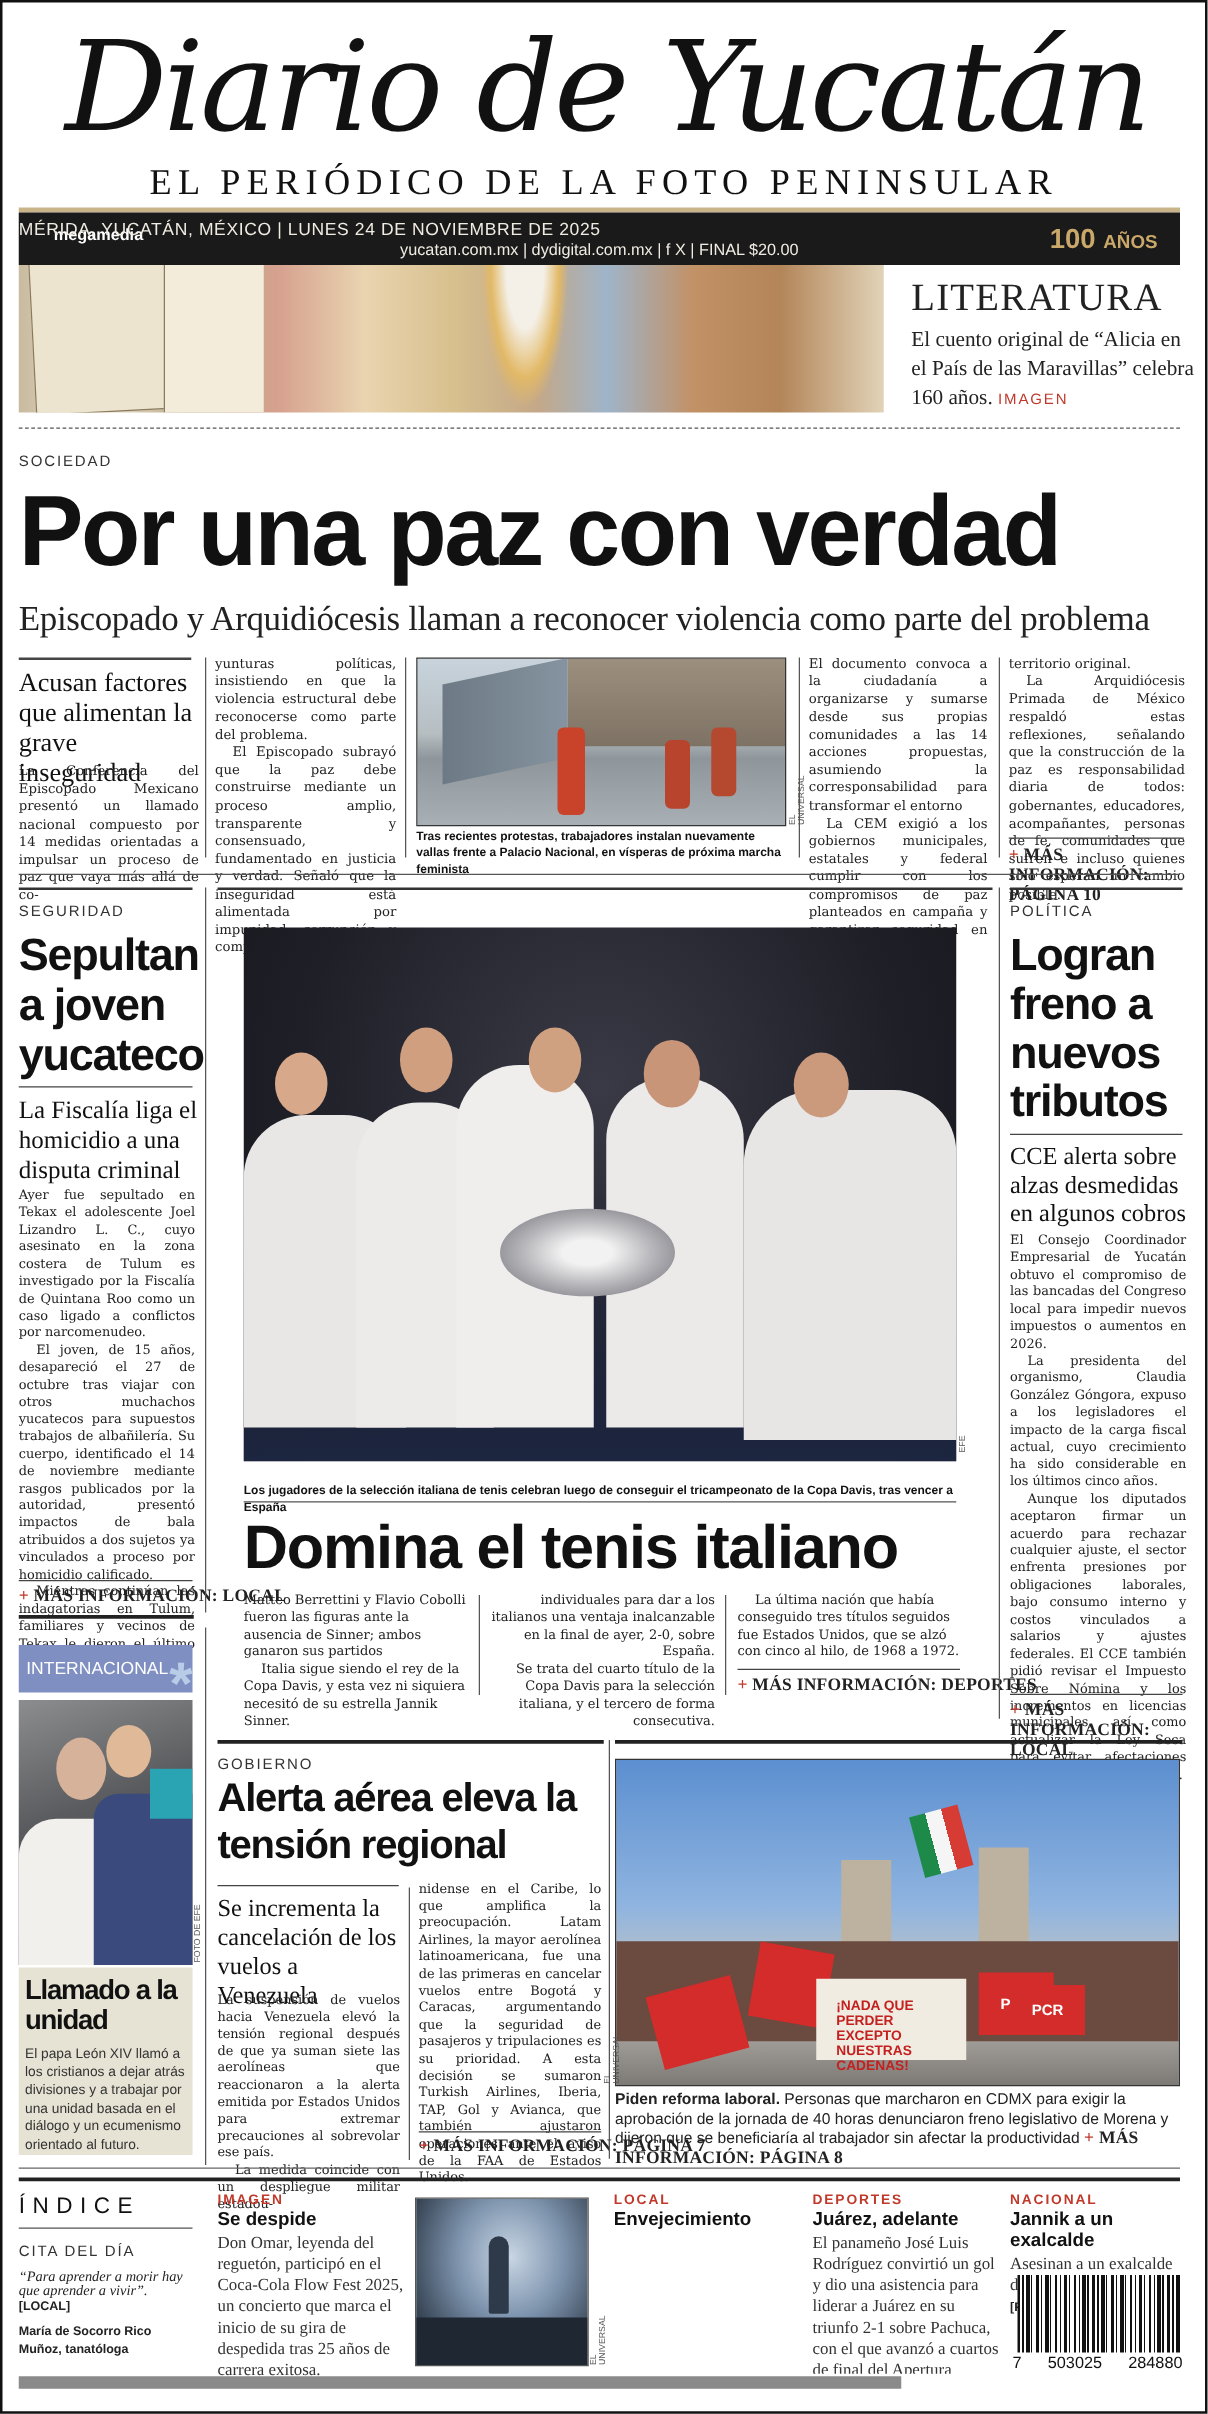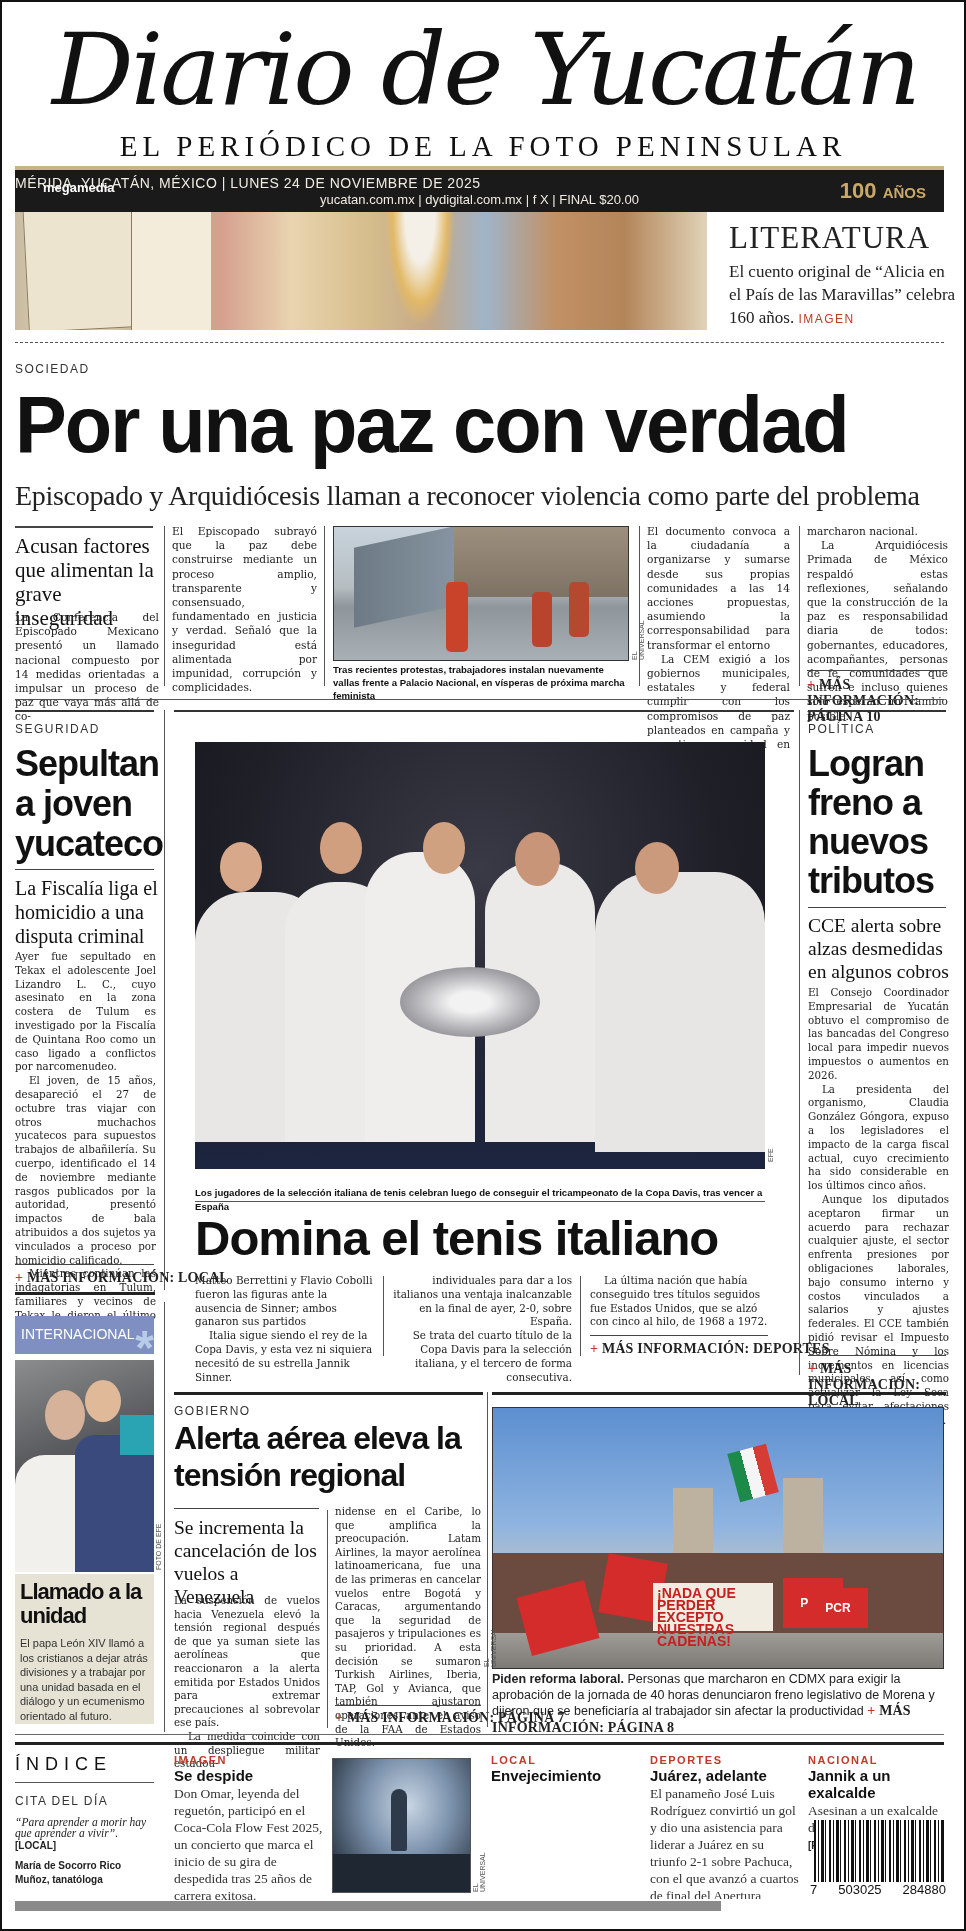--- a/index.html
+++ b/index.html
@@ -63,40 +63,41 @@
 
 <div class="abs kicker" style="left:13px;top:360px">SOCIEDAD</div>
 <div class="abs big-head">Por una paz con verdad</div>
 <div class="abs deck">Episcopado y Arquidiócesis llaman a reconocer violencia como parte del problema</div>
 
 <div class="abs rule" style="left:13px;top:524px;width:138px;height:2px;background:#444"></div>
 <div class="abs sub-head" style="left:13px;top:532px;width:145px;font-size:21px;line-height:24px">Acusan factores que alimentan la grave inseguridad</div>
 <div class="abs body-txt" style="left:13px;top:608px;width:144px">La Conferencia del Episcopado Mexicano presentó un llamado nacional compuesto por 14 medidas orientadas a impulsar un proceso de paz que vaya más allá de co-</div>
 <div class="abs vrule" style="left:162px;top:524px;height:160px"></div>
 <div class="abs body-txt" style="left:170px;top:522px;width:145px">
+    <p>yunturas políticas, insistiendo en que la violencia estructural debe reconocerse como parte del problema.</p>
     <p>El Episcopado subrayó que la paz debe construirse mediante un proceso amplio, transparente y consensuado, fundamentado en justicia y verdad. Señaló que la inseguridad está alimentada por impunidad, corrupción y complicidades.</p>
   </div>
 <div class="abs vrule" style="left:322px;top:524px;height:160px"></div>
 <div class="abs photo" style="left:331px;top:524px;width:296px;height:135px;background:linear-gradient(180deg,#c8d3dc 0%,#b6bec2 45%,#8e969b 60%,#a9b0b5 100%);border:1px solid #333">
   <div style="position:absolute;left:120px;top:0;right:0;height:70px;background:linear-gradient(180deg,#9c8f7e,#7e7264)"></div>
   <div style="position:absolute;left:20px;top:10px;width:100px;height:80px;background:linear-gradient(90deg,#6d7a85,#8594a0);transform:skewY(-12deg)"></div>
   <div style="position:absolute;left:112px;top:55px;width:22px;height:70px;background:#c9432b;border-radius:5px"></div>
   <div style="position:absolute;left:198px;top:65px;width:20px;height:55px;background:#b8442e;border-radius:5px"></div>
   <div style="position:absolute;left:235px;top:55px;width:20px;height:55px;background:#b5492f;border-radius:5px"></div>
 </div>
 <div class="abs credit" style="left:629px;top:610px;height:48px">EL UNIVERSAL</div>
 <div class="abs caption" style="left:331px;top:661px;width:300px;font-size:9.6px;line-height:13px">Tras recientes protestas, trabajadores instalan nuevamente vallas frente a Palacio Nacional, en vísperas de próxima marcha feminista</div>
 <div class="abs vrule" style="left:637px;top:524px;height:160px"></div>
 <div class="abs body-txt" style="left:645px;top:522px;width:143px">
     <p>El documento convoca a la ciudadanía a organizarse y sumarse desde sus propias comunidades a las 14 acciones propuestas, asumiendo la corresponsabilidad para transformar el entorno</p>
     <p>La CEM exigió a los gobiernos municipales, estatales y federal cumplir con los compromisos de paz planteados en campaña y garantizar seguridad en todo el</p>
   </div>
 <div class="abs vrule" style="left:797px;top:524px;height:160px"></div>
 <div class="abs body-txt" style="left:805px;top:522px;width:141px">
-    <p>marcharon nacional.</p>
+    <p>territorio original.</p>
     <p>La Arquidiócesis Primada de México respaldó estas reflexiones, señalando que la construcción de la paz es responsabilidad diaria de todos: gobernantes, educadores, acompañantes, personas de fe, comunidades que sufren e incluso quienes solo esperan un cambio posible.</p>
   </div>
 <div class="abs" style="left:805px;top:668px;width:140px;height:1px;background:#444"></div>
 <div class="abs more" style="left:805px;top:675px"><span class="plus">+</span> <span>MÁS INFORMACIÓN:  PÁGINA 10</span></div>
 <div class="abs" style="left:13px;top:697px;width:929px;height:1px;background:#555"></div>
 
 <div class="abs" style="left:13px;top:708px;width:139px;height:2px;background:#333"></div>
 <div class="abs kicker" style="left:13px;top:720px">SEGURIDAD</div>
 <div class="abs sec-head" style="left:13px;top:742px;width:150px;font-size:36px;line-height:40px">Sepultan a joven yucateco</div>
 <div class="abs" style="left:13px;top:867px;width:139px;height:1px;background:#444"></div>
@@ -196,21 +197,21 @@
 
 <div class="abs vrule" style="left:485px;top:1390px;height:335px"></div>
 <div class="abs" style="left:490px;top:1390px;width:454px;height:3px;background:#222"></div>
 <div class="abs photo" style="left:490px;top:1405px;width:452px;height:262px;background:linear-gradient(180deg,#5c8fd0 0%,#8fb4e0 45%,#c9c6bf 70%,#7d7a76 100%);border:1px solid #333">
   <div style="position:absolute;left:240px;top:40px;width:40px;height:50px;background:linear-gradient(90deg,#1e8a4a 33%,#f5f5f5 33%,#f5f5f5 66%,#d63b34 66%);transform:rotate(-15deg)"></div>
   <div style="position:absolute;left:180px;top:80px;width:40px;height:90px;background:#bdb2a0"></div>
   <div style="position:absolute;left:290px;top:70px;width:40px;height:100px;background:#bdb2a0"></div>
   <div style="position:absolute;left:0;top:145px;width:100%;height:80px;background:#6b4a3f"></div>
   <div style="position:absolute;left:30px;top:180px;width:70px;height:60px;background:#d42b2b;transform:rotate(-15deg)"></div>
   <div style="position:absolute;left:110px;top:150px;width:60px;height:60px;background:#d42b2b;transform:rotate(10deg)"></div>
-  <div style="position:absolute;left:160px;top:175px;width:120px;height:48px;background:#f1ece1;font-family:'Liberation Sans',sans-serif;font-size:14px;font-weight:bold;color:#c42020;padding:4px;line-height:12px">¡NADA QUE PERDER EXCEPTO NUESTRAS CADENAS!</div>
+  <div style="position:absolute;left:160px;top:175px;width:120px;height:65px;background:#f1ece1;font-family:'Liberation Sans',sans-serif;font-size:11px;font-weight:bold;color:#c42020;padding:16px;line-height:12px">¡NADA QUE PERDER EXCEPTO NUESTRAS CADENAS!</div>
   <div style="position:absolute;left:290px;top:170px;width:60px;height:50px;background:#d42b2b;color:#fff;font-family:'Liberation Sans',sans-serif;font-weight:bold;font-size:12px;text-align:center;line-height:50px">PCR</div>
   <div style="position:absolute;left:315px;top:180px;width:60px;height:40px;background:#d42b2b;color:#fff;font-family:'Liberation Sans',sans-serif;font-weight:bold;font-size:12px;text-align:center;line-height:40px">PCR</div>
 </div>
 <div class="abs credit" style="left:481px;top:1620px;height:45px">EL UNIVERSAL</div>
 <div class="abs" style="left:490px;top:1670px;width:455px;font-family:'Liberation Sans',sans-serif;font-size:12.5px;line-height:15.5px;color:#222"><b>Piden reforma laboral.</b> <span>Personas que marcharon en CDMX para exigir la aprobación de la jornada de 40 horas denunciaron freno legislativo de Morena y dijeron que se beneficiaría al trabajador sin afectar la productividad</span> <span class="more"><span class="plus">+</span> <span>MÁS INFORMACIÓN:  PÁGINA 8</span></span></div>
 <div class="abs" style="left:13px;top:1732px;width:929px;height:1px;background:#666"></div>
 
 <div class="abs" style="left:13px;top:1740px;width:929px;height:3px;background:#222"></div>
 <div class="abs" style="left:13px;top:1752px;font-family:'Liberation Sans',sans-serif;font-size:18px;letter-spacing:6px;color:#111">ÍNDICE</div>
 <div class="abs" style="left:13px;top:1780px;width:139px;height:1px;background:#555"></div>

